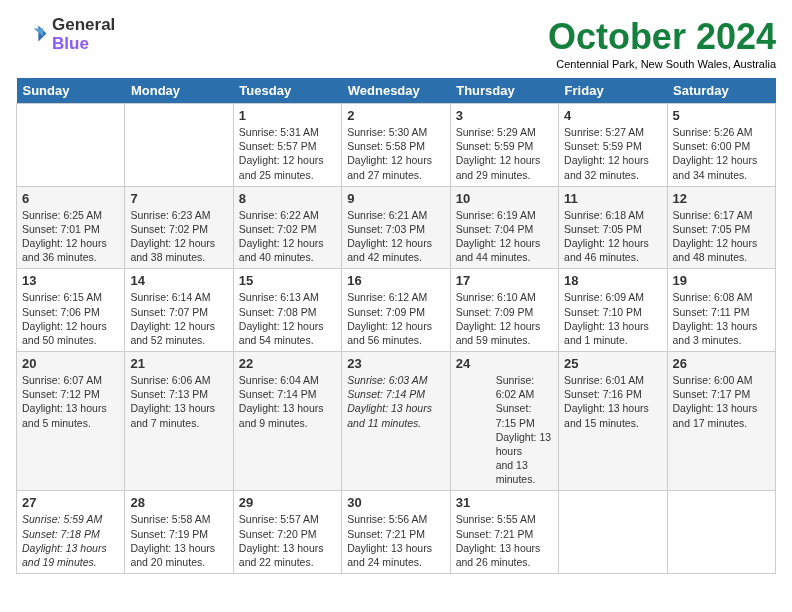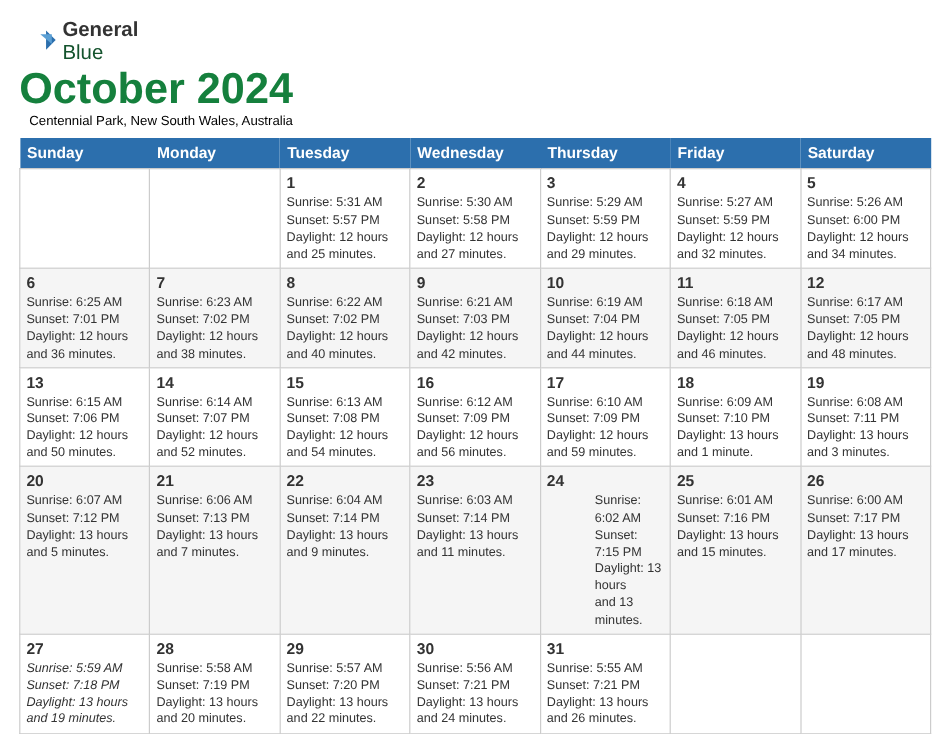--- a/index.html
+++ b/index.html
@@ -8,21 +8,20 @@
       background: #fff;
       width: 792px;
       min-height: 612px;
       padding: 16px;
     }
     .header {
       display: flex;
       justify-content: space-between;
       align-items: flex-start;
       margin-bottom: 8px;
-      flex-direction: column;
     }
     .logo {
       display: flex;
       align-items: center;
     }
     .logo-icon {
       width: 32px;
       height: 32px;
       margin-right: 4px;
     }
@@ -88,21 +87,21 @@
 
 <div class="header">
   <div class="logo">
     <svg class="logo-icon" viewBox="0 0 40 40">
       <rect x="0" y="0" width="40" height="40" fill="white"></rect>
       <polygon points="28,8 38,18 28,28" fill="#2c6fad"></polygon>
       <polygon points="22,12 34,12 34,22" fill="#5a9fd4"></polygon>
     </svg>
     <div>
       <div style="font-size:17px;font-weight:bold;color:#333;line-height:1.1;">General</div>
-      <div style="font-size:17px;font-weight:normal;color:#14532d;line-height:1.1;">Blue</div>
+      <div style="font-size:17px;font-weight:bold;color:#8b5cf6;line-height:1.1;">Blue</div>
     </div>
   </div>
   <div class="title-area">
     <div class="month-title">October 2024</div>
     <div class="subtitle">Centennial Park, New South Wales, Australia</div>
   </div>
 </div>
 
 <table>
   <thead>
@@ -275,21 +274,21 @@
         </td>
         <td>
           <span class="day-num">22</span>
           <div class="cell-content" style="white-space: pre-line;">Sunrise: 6:04 AM
 Sunset: 7:14 PM
 Daylight: 13 hours
 and 9 minutes.</div>
         </td>
         <td>
           <span class="day-num">23</span>
-          <div class="cell-content" style="white-space: pre-line;">Sunrise: 6:03 AM
+          <div class="cell-content" style="white-space: pre-line; font-style: italic;">Sunrise: 6:03 AM
 Sunset: 7:14 PM
 Daylight: 13 hours
 and 11 minutes.</div>
         </td>
         <td>
           <span class="day-num">24</span>
           <div class="cell-content" style="white-space: pre-line; margin-left: 40px;">Sunrise: 6:02 AM
 Sunset: 7:15 PM
 Daylight: 13 hours
 and 13 minutes.</div>

